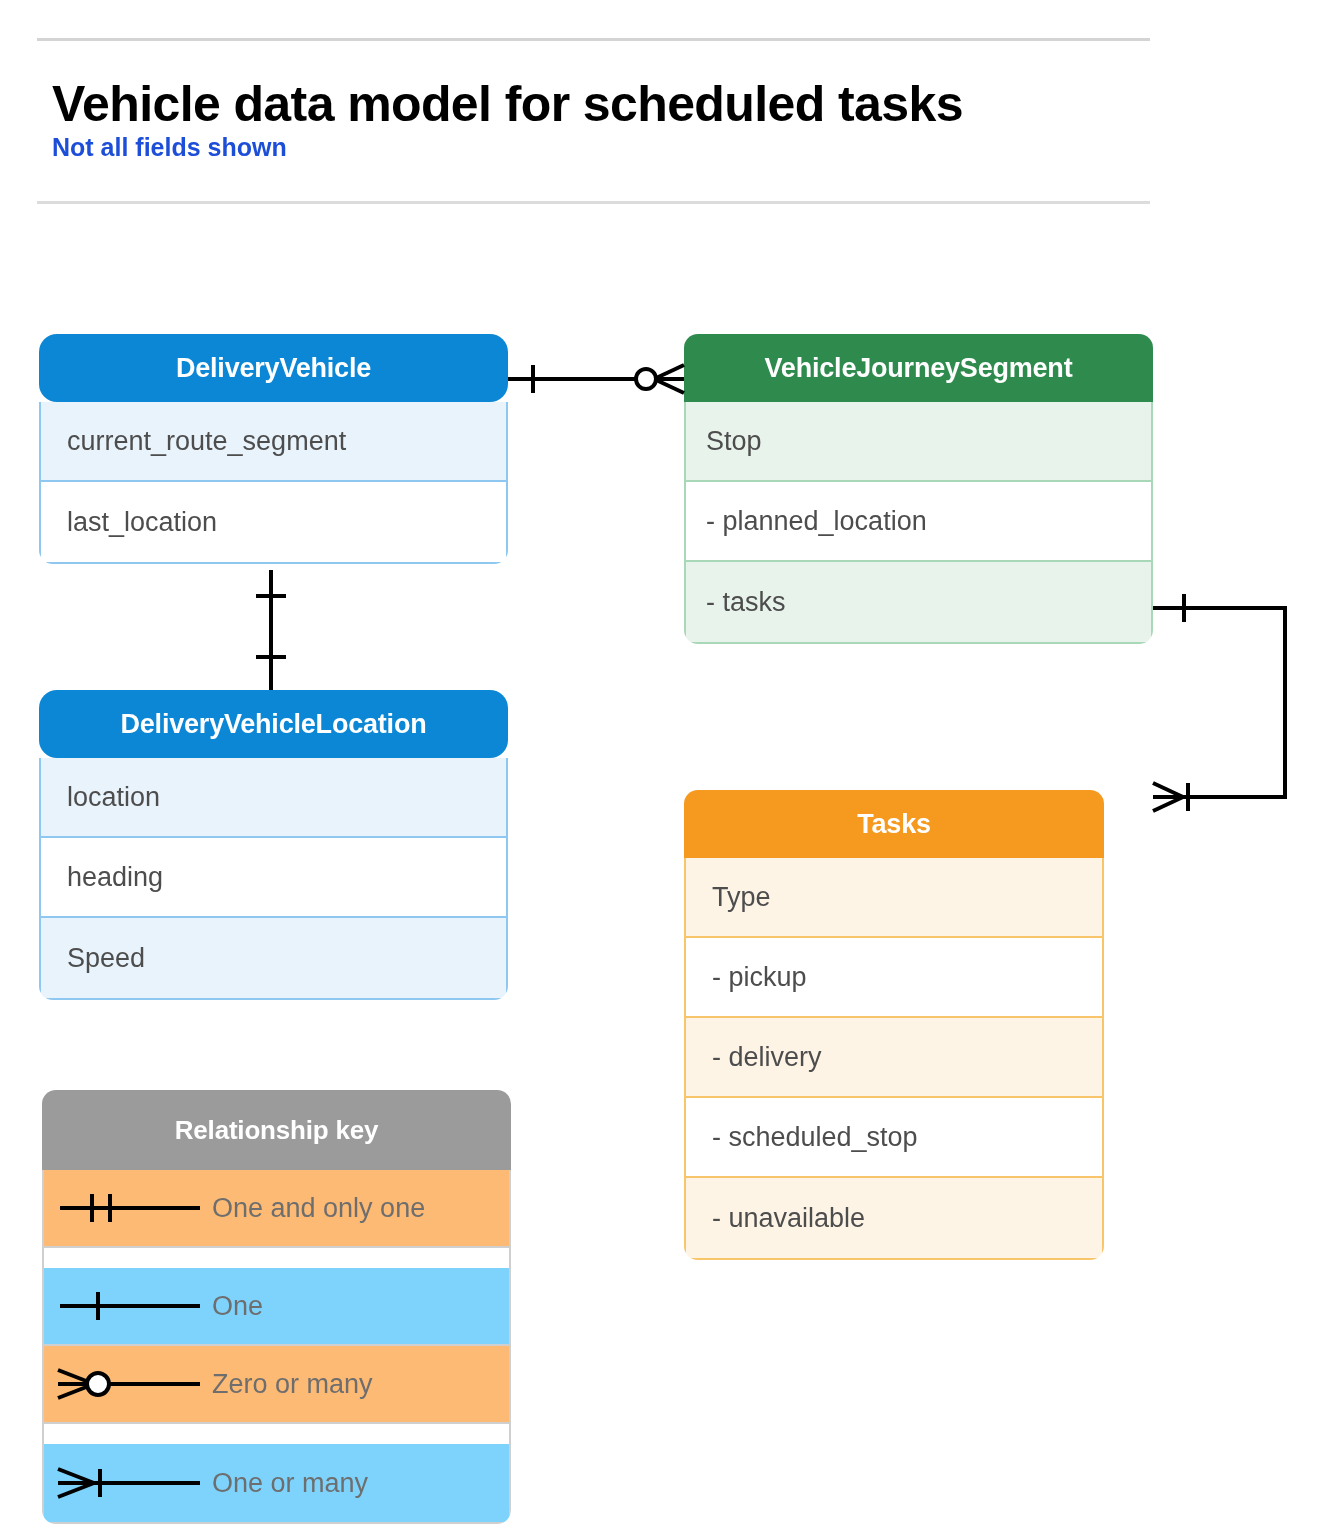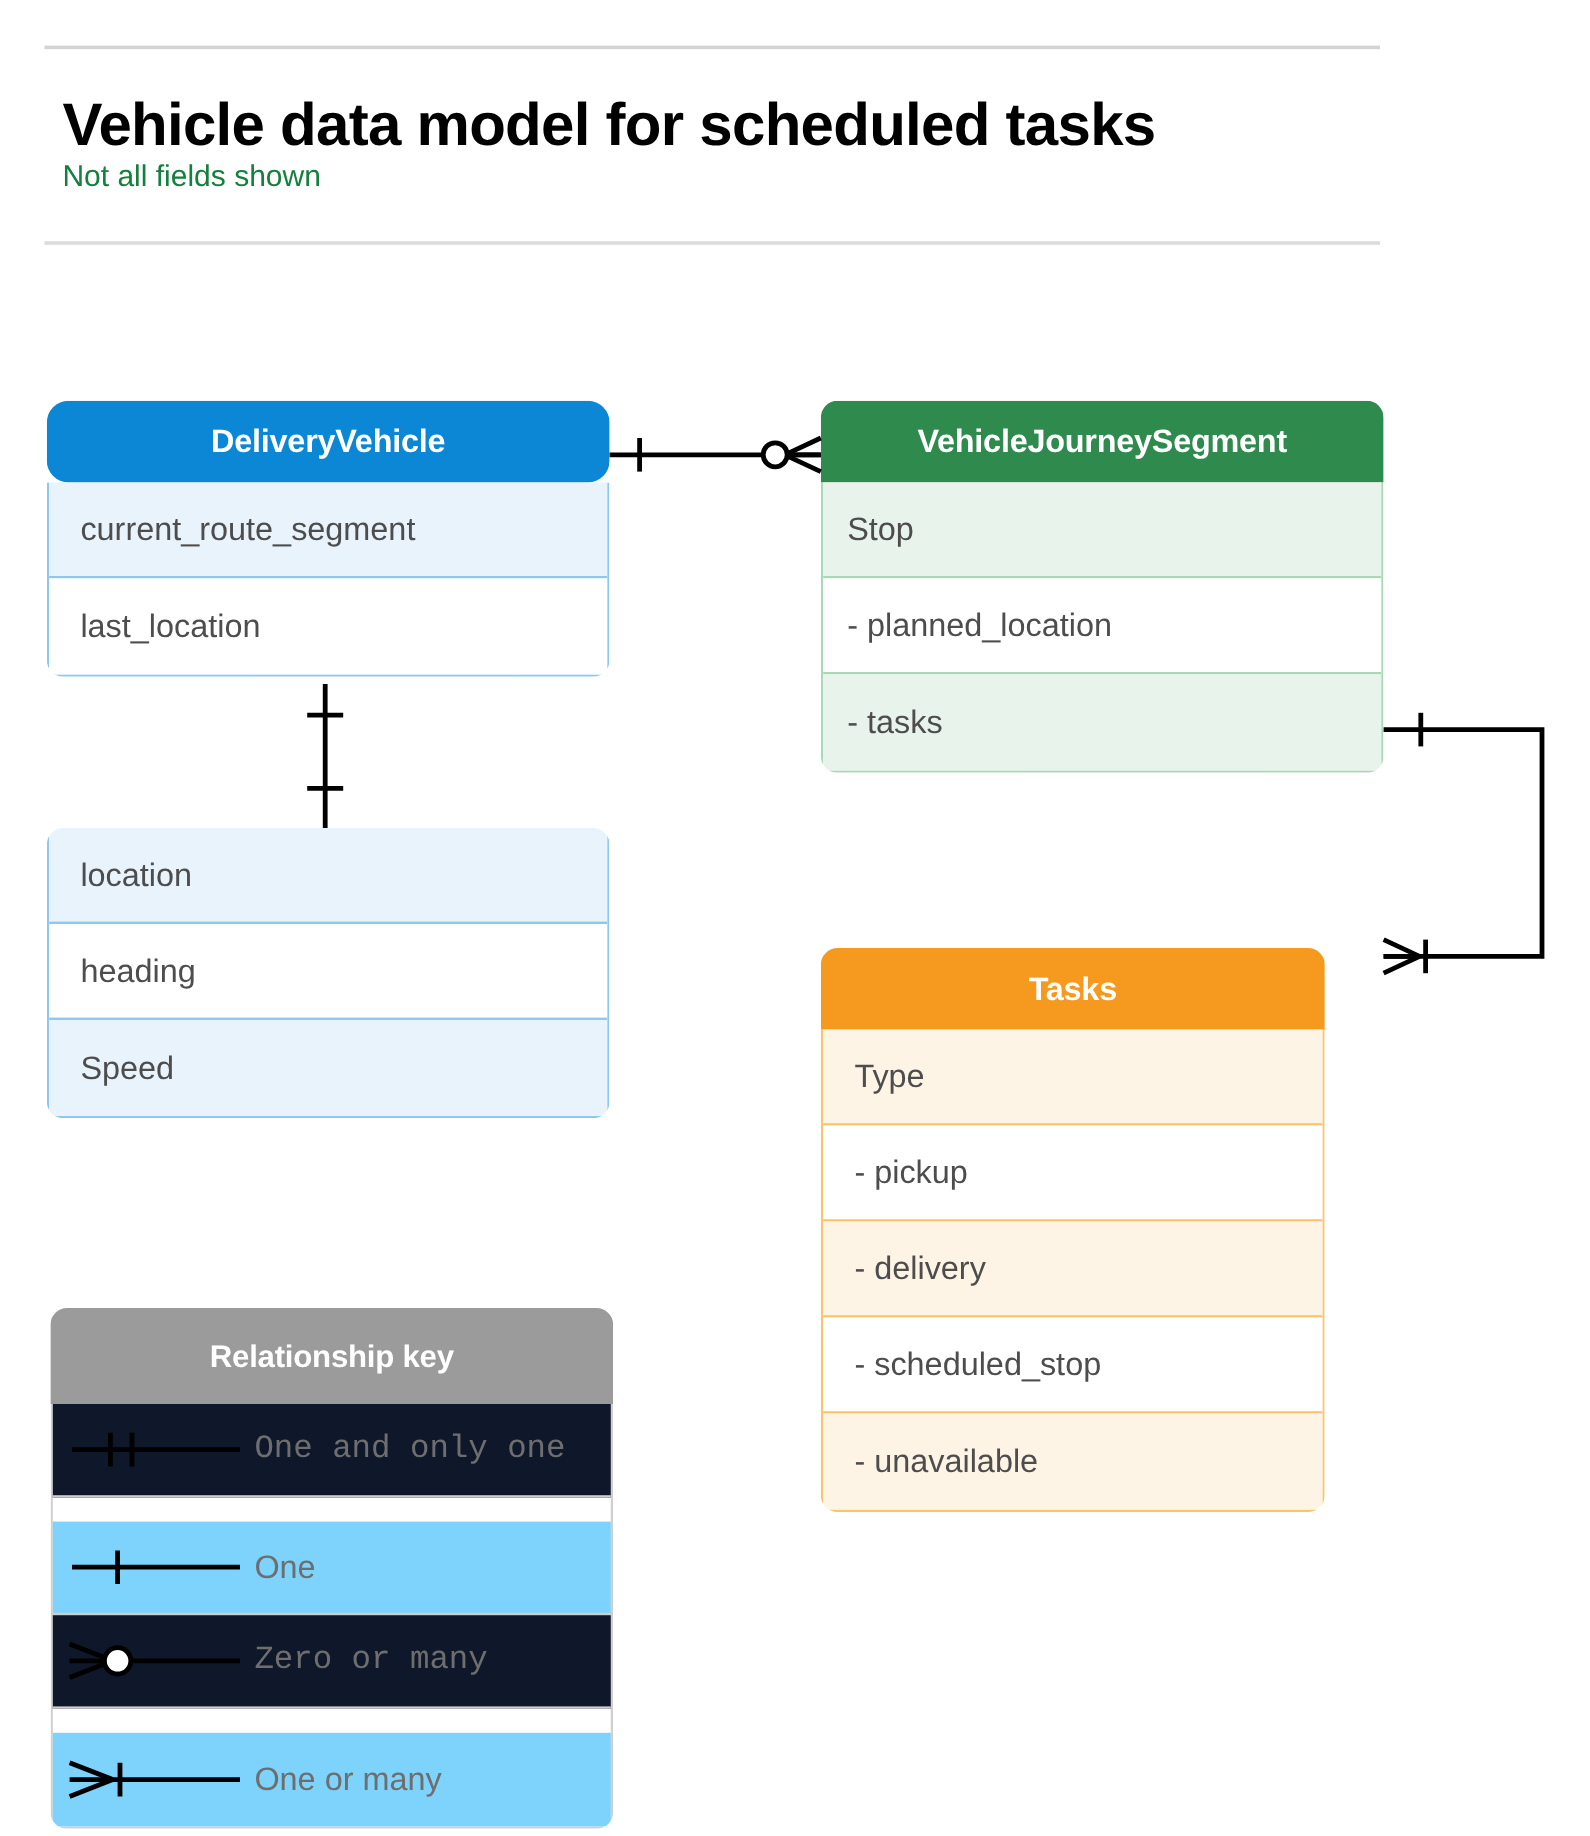--- a/index.html
+++ b/index.html
@@ -42,22 +42,22 @@
     font-weight: 700;
     letter-spacing: -0.6px;
     color: #000000;
     white-space: nowrap;
   }
   #page-subtitle {
     position: absolute;
     left: 52px;
     top: 133px;
     font-size: 25px;
-    font-weight: 400;
-    color: #15803d;
+    font-weight: 700;
+    color: #1d4ed8;
     white-space: nowrap;
   }
 
   
   .entity {
     position: absolute;
     box-sizing: border-box;
     border-radius: 14px;
     overflow: hidden;
   }
@@ -109,21 +109,21 @@
   .theme-orange .entity-header { background: #f5991f; }
   .theme-orange .entity-body { border-color: #f8c56a; }
   .theme-orange .entity-row { border-bottom-color: #f8c56a; }
   .theme-orange .entity-row.alt { background: #fdf4e6; }
   .theme-orange .entity-row.plain { background: #ffffff; }
 
   
   .theme-gray .entity-header { background: #9b9b9b; }
   .theme-gray .entity-body { border-color: #cfcfcf; }
   .theme-gray .entity-row { border-bottom-color: #cfcfcf; }
-  .theme-gray .entity-row.alt { background: #0f172a; font-family: Liberation Mono, monospace; }
+  .theme-gray .entity-row.alt { background: #fdba74; }
   .theme-gray .entity-row.plain { background: #7dd3fc; margin-top: 20px; }
 
   
   #entity-deliveryvehicle { left: 39px; top: 334px; width: 469px; }
   #entity-deliveryvehicle .entity-header { height: 68px; }
   #entity-deliveryvehicle .entity-row { height: 80px; }
 
   #entity-vehiclejourneysegment { left: 684px; top: 334px; width: 469px; }
   #entity-vehiclejourneysegment .entity-header { height: 68px; }
   #entity-vehiclejourneysegment .entity-row { height: 80px; }
@@ -182,20 +182,21 @@
 <div class="entity theme-green" id="entity-vehiclejourneysegment">
   <div class="entity-header">VehicleJourneySegment</div>
   <div class="entity-body">
     <div class="entity-row alt">Stop</div>
     <div class="entity-row plain">-  planned_location</div>
     <div class="entity-row alt">- tasks</div>
   </div>
 </div>
 
 <div class="entity theme-blue" id="entity-deliveryvehiclelocation">
+  <div class="entity-header">DeliveryVehicleLocation</div>
   <div class="entity-body">
     <div class="entity-row alt">location</div>
     <div class="entity-row plain">heading</div>
     <div class="entity-row alt">Speed</div>
   </div>
 </div>
 
 <div class="entity theme-orange" id="entity-tasks">
   <div class="entity-header">Tasks</div>
   <div class="entity-body">

